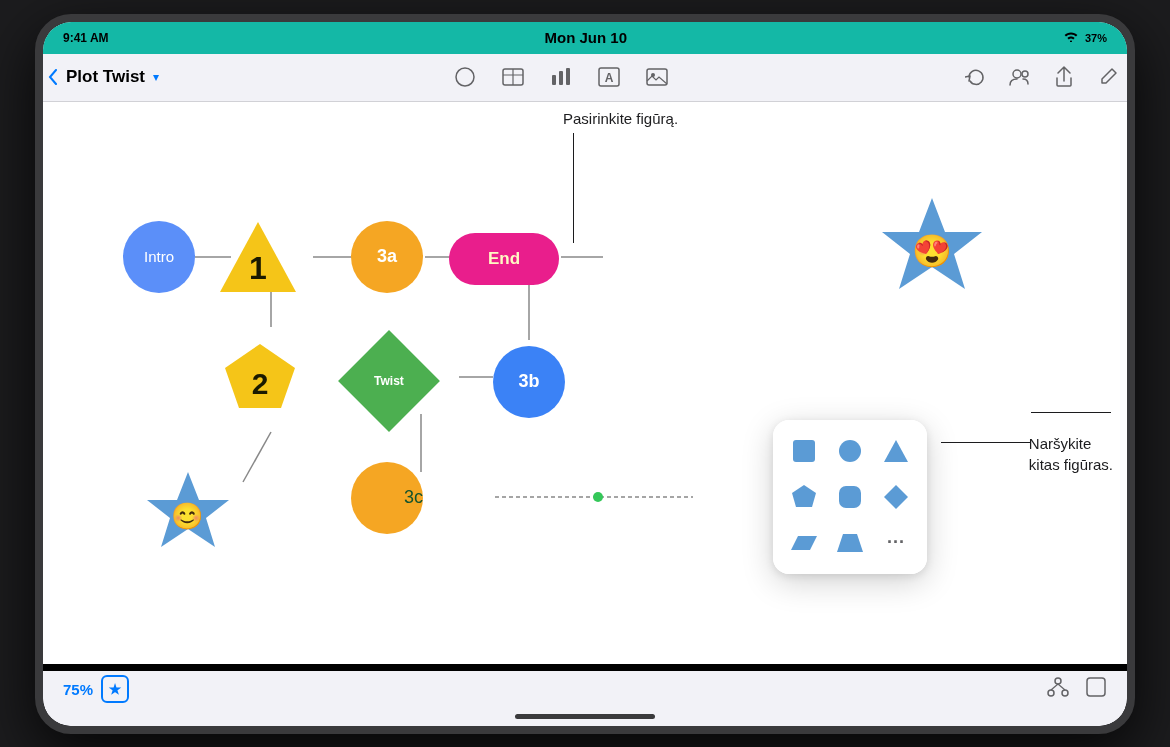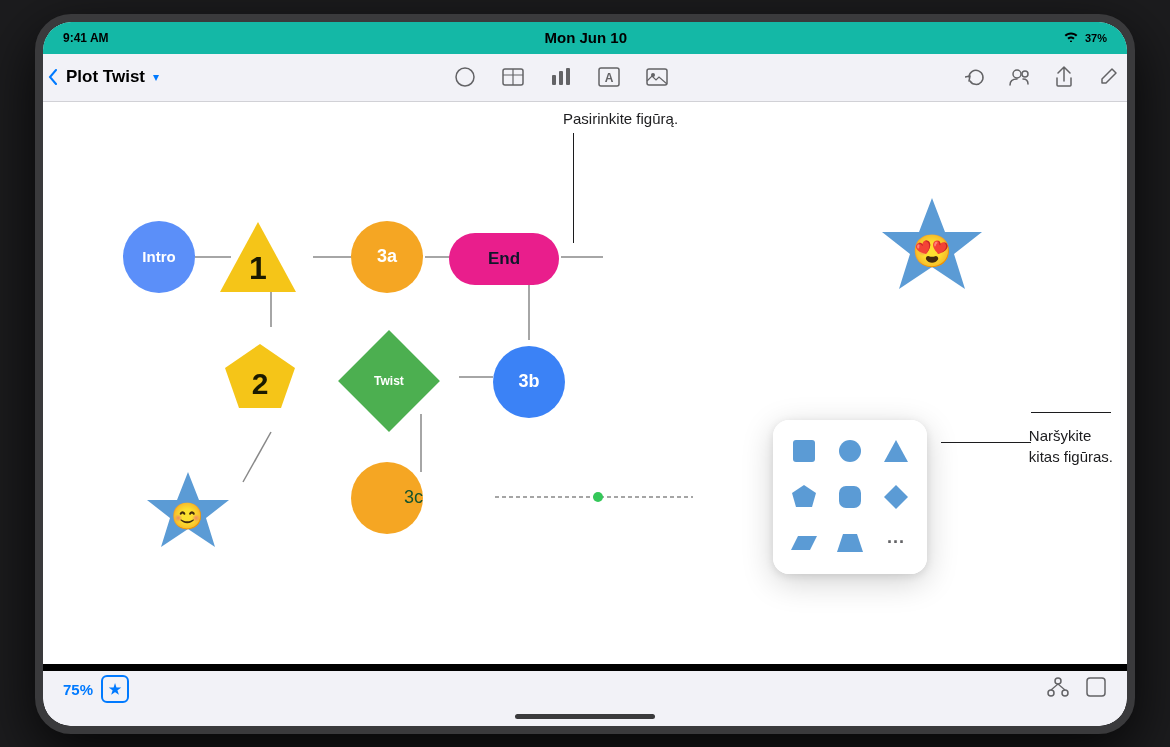--- a/index.html
+++ b/index.html
@@ -363,36 +363,36 @@
         <polygon points="481,183 486,173 491,183" fill="#888"></polygon>
 
         <line x1="378" y1="312" x2="378" y2="370" stroke="#888" stroke-width="1.5"></line>
 
         <line x1="228" y1="330" x2="200" y2="380" stroke="#888" stroke-width="1.5"></line>
 
         <line x1="452" y1="395" x2="650" y2="395" stroke="#888" stroke-width="1.5" stroke-dasharray="4,3"></line>
         <circle cx="555" cy="395" r="5" fill="#34c759"></circle>
       </svg>
 
-      <div class="node node-circle" style="position:absolute; left:80px; top:119px; width:72px; height:72px; border-radius:50%; background:#5b8ff9; color:white; font-size:15px; font-weight:700; display:flex; align-items:center; justify-content:center;">
+      <div class="node node-circle" style="position:absolute; left:80px; top:119px; width:72px; height:72px; border-radius:50%; background:#5b8ff9; color:white; font-size:15px; font-weight:400; display:flex; align-items:center; justify-content:center;">
         <span>Intro</span>
       </div>
 
       <div class="node" style="position:absolute; left:175px; top:115px; width:80px; height:80px; display:flex; align-items:center; justify-content:center; flex-direction:column;">
         <svg width="80" height="80" viewBox="0 0 80 80">
           <polygon points="40,5 78,75 2,75" fill="#f5c518"></polygon>
           <text x="40" y="62" text-anchor="middle" font-size="32" font-weight="900" fill="#1a1a00">1</text>
         </svg>
       </div>
 
       <div class="node node-circle" style="position:absolute; left:308px; top:119px; width:72px; height:72px; border-radius:50%; background:#f5a623; color:white; font-size:18px; font-weight:800; display:flex; align-items:center; justify-content:center;">
         <span>3a</span>
       </div>
 
-      <div class="node" style="position:absolute; left:406px; top:131px; width:110px; height:52px; border-radius:26px; background:#e91e8c; color:#0f172a; font-size:17px; font-weight:700; display:flex; align-items:center; justify-content:center;">
+      <div class="node" style="position:absolute; left:406px; top:131px; width:110px; height:52px; border-radius:26px; background:#e91e8c; color:#fef9c3; font-size:17px; font-weight:700; display:flex; align-items:center; justify-content:center;">
         <span>End</span>
       </div>
 
       <div class="node" style="position:absolute; left:178px; top:238px; width:78px; height:78px; display:flex; align-items:center; justify-content:center;">
         <svg width="78" height="78" viewBox="0 0 78 78">
           <polygon points="39,4 74,28 60,68 18,68 4,28" fill="#f5c518"></polygon>
           <text x="39" y="54" text-anchor="middle" font-size="30" font-weight="900" fill="#1a1a00">2</text>
         </svg>
       </div>
 
@@ -464,21 +464,21 @@
         <div class="shape-btn">
           <svg width="26" height="26">
             <polygon points="6,4 20,4 26,22 0,22" fill="#5b9bd5"></polygon>
           </svg>
         </div>
         <div class="shape-btn">
           <span style="font-size:18px; color:#636366; font-weight:700;">···</span>
         </div>
       </div>
 
-      <div class="annotation-right" style="right:14px; top:310px; flex-direction:column; align-items:center; gap:8px;">
+      <div class="annotation-right" style="right:14px; top:310px; flex-direction:column; align-items:center; gap:16px;">
         <div style="display:flex; align-items:center; gap:0;">
           <div style="width:80px; height:1px; background:#1c1c1e;"></div>
         </div>
         <span class="annotation-text-right" style="margin-left:0; margin-top:4px;">
           <span>Naršykite</span><br>
           <span>kitas figūras.</span>
         </span>
       </div>
 
       <div style="position:absolute; right:96px; top:340px; width:90px; height:1px; background:#1c1c1e;"></div>

